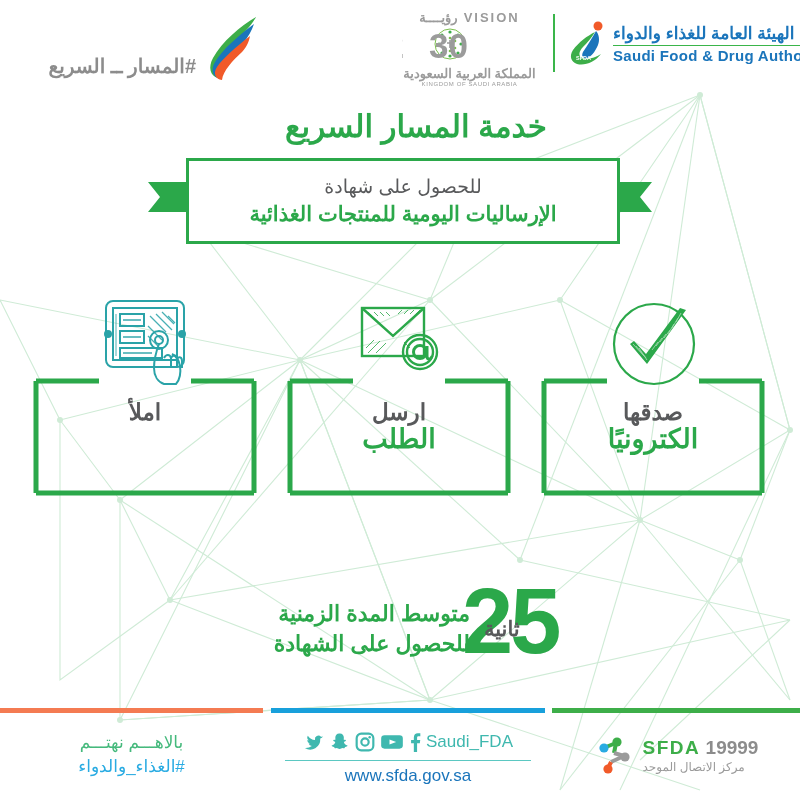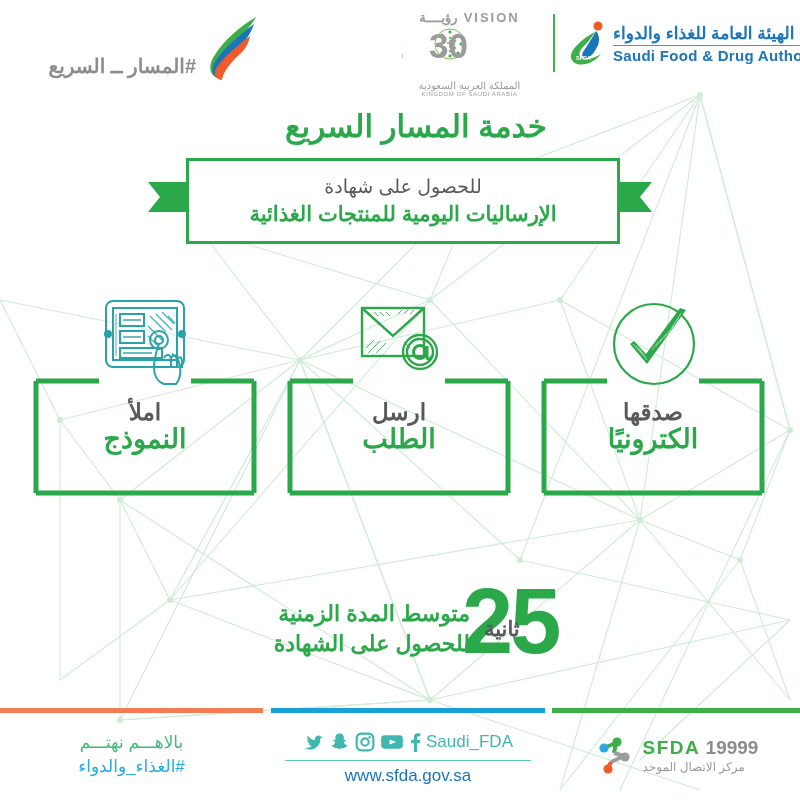--- a/index.html
+++ b/index.html
@@ -49,21 +49,21 @@
     color: #9b9b9b;
   }
   .vision-top {
     display: flex; align-items: baseline; justify-content: center;
     gap: 6px; height: 16px;
     letter-spacing: 2px;
   }
   .vision-word { font-size: 13px; font-weight: bold; color: #9b9b9b; }
   .vision-ar { font-size: 13px; font-weight: bold; color: #9b9b9b; letter-spacing: 0; }
   .vision-2030 { height: 34px; margin-top: 1px; }
-  .vision-sub1 { font-size: 10px; color: #9b9b9b; margin-top: 15px; }
+  .vision-sub1 { font-size: 13px; color: #9b9b9b; margin-top: 1px; font-weight: bold; }
   .vision-sub2 { font-size: 6px; color: #9b9b9b; letter-spacing: .6px; }
 
   .vdivider {
     position: absolute; left: 553px; top: 14px;
     width: 2px; height: 58px; background: #3ab54a;
   }
 
   .sfda-logo {
     position: absolute; left: 565px; top: 14px;
     width: 228px; height: 60px;
@@ -379,21 +379,20 @@
           <circle cx="16" cy="38" r="4"></circle>
             <circle cx="90" cy="38" r="4"></circle>
         </g>
       </svg>
       <div class="step-box">
         <svg class="step-box-svg" viewBox="0 0 224 118" preserveAspectRatio="none">
           <path d="M3 3 L66 3 M158 3 L221 3 M3 3 L3 115 M221 3 L221 115 M3 115 L221 115" stroke="#2BA84A" stroke-width="5" fill="none"></path>
         </svg>
         <div class="step-labels">
           <div class="step-l1">املأ</div>
-          <div class="step-l2">النموذج</div>
         </div>
       </div>
     </div>
 
     <div class="step">
       <svg class="step-icon" viewBox="0 0 108 96">
         <g fill="none" stroke="#2BA84A" stroke-width="2.4">
           <rect x="16" y="12" width="62" height="48"></rect>
           <path d="M16 12 L47 40 L78 12"></path>
           <g stroke-width="1" opacity="0.8">

